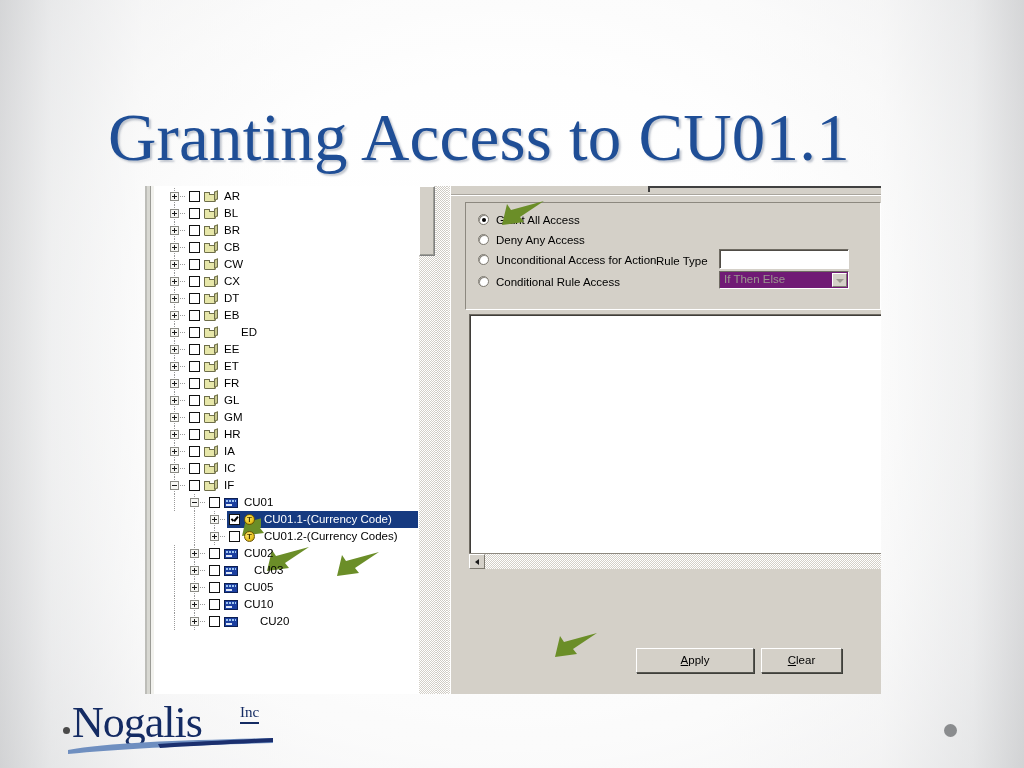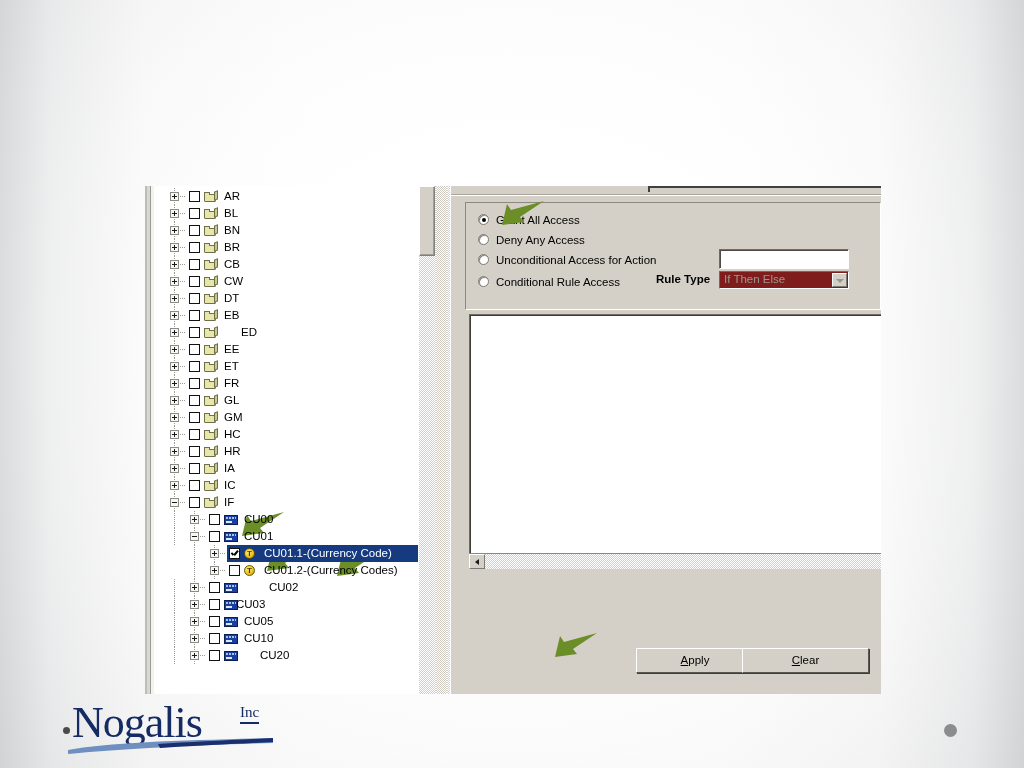--- a/index.html
+++ b/index.html
@@ -205,25 +205,25 @@
   .radio-row span.t{position:absolute;left:18px;top:0;}
 
   .txtbox{
     position:absolute;left:253px;top:46px;width:130px;height:20px;
     background:#ffffff;
     border:1px solid #6f6b63;border-right-color:#ffffff;border-bottom-color:#ffffff;
     box-sizing:border-box;
     box-shadow:inset 1px 1px 0 #4f4c46;
   }
   .rtlabel{
-    position:absolute;left:190px;top:70px;font-size:11.5px;font-weight:bold;color:#000;
+    position:absolute;left:190px;top:52px;font-size:11.5px;font-weight:normal;color:#000;
   }
   .combo{
     position:absolute;left:253px;top:68px;width:130px;height:18px;
-    background:#7f1d1d;
+    background:#701a75;
     border:1px solid #6f6b63;border-right-color:#ffffff;border-bottom-color:#ffffff;
     box-sizing:border-box;
   }
   .combo .ctext{
     position:absolute;left:4px;top:1px;font-size:11.5px;color:#9b9890;
   }
   .combo .cbtn{
     position:absolute;right:1px;top:1px;width:15px;height:14px;background:#d4d0c8;
     border:1px solid #ffffff;border-right-color:#7d7970;border-bottom-color:#7d7970;
     box-sizing:border-box;
@@ -260,21 +260,21 @@
   .btn{
     position:absolute;top:462px;height:25px;
     background:#d4d0c8;
     border:1px solid #ffffff;border-right-color:#575751;border-bottom-color:#575751;
     box-sizing:border-box;
     box-shadow:1px 1px 0 #3f3f3a;
     font-size:11.5px;color:#000;text-align:center;line-height:23px;
   }
   .btn .u{text-decoration:underline;}
   #btn-apply{left:185px;width:118px;}
-  #btn-clear{left:291px;width:127px;}
+  #btn-clear{left:310px;width:81px;}
 
   
   .arrow{position:absolute;width:46px;height:30px;pointer-events:none;}
   .arrow svg{display:block;width:46px;height:30px;}
 
   
   #logo{position:absolute;left:60px;top:700px;width:230px;height:56px;}
   #logo .dot{
     position:absolute;left:3px;top:27px;width:7px;height:7px;border-radius:50%;
     background:#4a4a4a;
@@ -297,20 +297,21 @@
   #deco-dot{
     position:absolute;left:944px;top:724px;width:13px;height:13px;border-radius:50%;
     background:#8a8c8e;
   }
 </style>
 </head>
 <body>
 
 <div id="slide">
 
+  <div id="title">Granting Access to CU01.1</div>
 
   <div id="shot">
 
     <div class="tree-wrap">
       <div class="tree-left-gutter">
         <div class="tree-split"></div>
       </div>
       <div class="tree-body" id="tree-body">
           <div style="height: 2px;"></div>
           <div class="row">
@@ -337,31 +338,20 @@
           </div>
           <div class="row">
             <span class="spine" style="left: 15px;"></span>
             <span class="dash" style="left: 21px; width: 6px;"></span>
             <span class="expander plus" style="left: 11px;"></span>
             <span class="cbox" style="left: 30px;"></span>
             <span class="ico-folder" style="left: 45px;">
               <i></i>
               <u></u>
             </span>
-            <span class="lbl" style="left: 62px;">BN</span>
-          </div>
-          <div class="row">
-            <span class="spine" style="left: 15px;"></span>
-            <span class="dash" style="left: 21px; width: 6px;"></span>
-            <span class="expander plus" style="left: 11px;"></span>
-            <span class="cbox" style="left: 30px;"></span>
-            <span class="ico-folder" style="left: 45px;">
-              <i></i>
-              <u></u>
-            </span>
             <span class="lbl" style="left: 62px;">BR</span>
           </div>
           <div class="row">
             <span class="spine" style="left: 15px;"></span>
             <span class="dash" style="left: 21px; width: 6px;"></span>
             <span class="expander plus" style="left: 11px;"></span>
             <span class="cbox" style="left: 30px;"></span>
             <span class="ico-folder" style="left: 45px;">
               <i></i>
               <u></u>
@@ -381,20 +371,31 @@
           </div>
           <div class="row">
             <span class="spine" style="left: 15px;"></span>
             <span class="dash" style="left: 21px; width: 6px;"></span>
             <span class="expander plus" style="left: 11px;"></span>
             <span class="cbox" style="left: 30px;"></span>
             <span class="ico-folder" style="left: 45px;">
               <i></i>
               <u></u>
             </span>
+            <span class="lbl" style="left: 62px;">CX</span>
+          </div>
+          <div class="row">
+            <span class="spine" style="left: 15px;"></span>
+            <span class="dash" style="left: 21px; width: 6px;"></span>
+            <span class="expander plus" style="left: 11px;"></span>
+            <span class="cbox" style="left: 30px;"></span>
+            <span class="ico-folder" style="left: 45px;">
+              <i></i>
+              <u></u>
+            </span>
             <span class="lbl" style="left: 62px;">DT</span>
           </div>
           <div class="row">
             <span class="spine" style="left: 15px;"></span>
             <span class="dash" style="left: 21px; width: 6px;"></span>
             <span class="expander plus" style="left: 11px;"></span>
             <span class="cbox" style="left: 30px;"></span>
             <span class="ico-folder" style="left: 45px;">
               <i></i>
               <u></u>
@@ -469,31 +470,20 @@
           </div>
           <div class="row">
             <span class="spine" style="left: 15px;"></span>
             <span class="dash" style="left: 21px; width: 6px;"></span>
             <span class="expander plus" style="left: 11px;"></span>
             <span class="cbox" style="left: 30px;"></span>
             <span class="ico-folder" style="left: 45px;">
               <i></i>
               <u></u>
             </span>
-            <span class="lbl" style="left: 62px;">HC</span>
-          </div>
-          <div class="row">
-            <span class="spine" style="left: 15px;"></span>
-            <span class="dash" style="left: 21px; width: 6px;"></span>
-            <span class="expander plus" style="left: 11px;"></span>
-            <span class="cbox" style="left: 30px;"></span>
-            <span class="ico-folder" style="left: 45px;">
-              <i></i>
-              <u></u>
-            </span>
             <span class="lbl" style="left: 62px;">HR</span>
           </div>
           <div class="row">
             <span class="spine" style="left: 15px;"></span>
             <span class="dash" style="left: 21px; width: 6px;"></span>
             <span class="expander plus" style="left: 11px;"></span>
             <span class="cbox" style="left: 30px;"></span>
             <span class="ico-folder" style="left: 45px;">
               <i></i>
               <u></u>
@@ -514,29 +504,20 @@
           <div class="row">
             <span class="spine" style="left: 15px;"></span>
             <span class="dash" style="left: 21px; width: 6px;"></span>
             <span class="expander" style="left: 11px;"></span>
             <span class="cbox" style="left: 30px;"></span>
             <span class="ico-folder" style="left: 45px;">
               <i></i>
               <u></u>
             </span>
             <span class="lbl" style="left: 62px;">IF</span>
-          </div>
-          <div class="row">
-            <span class="spine" style="left: 35px;"></span>
-            <span class="dash" style="left: 41px; width: 6px;"></span>
-            <span class="spine" style="left: 15px;"></span>
-            <span class="expander plus" style="left: 31px;"></span>
-            <span class="cbox" style="left: 50px;"></span>
-            <span class="ico-form" style="left: 65px;"></span>
-            <span class="lbl" style="left: 82px;">CU00</span>
           </div>
           <div class="row">
             <span class="spine" style="left: 35px;"></span>
             <span class="dash" style="left: 41px; width: 6px;"></span>
             <span class="spine" style="left: 15px;"></span>
             <span class="expander" style="left: 31px;"></span>
             <span class="cbox" style="left: 50px;"></span>
             <span class="ico-form" style="left: 65px;"></span>
             <span class="lbl" style="left: 82px;">CU01</span>
           </div>
@@ -559,30 +540,30 @@
             <span class="ico-token" style="left: 85px;"></span>
             <span class="lbl" style="left: 102px;">CU01.2-(Currency Codes)</span>
           </div>
           <div class="row">
             <span class="spine" style="left: 35px;"></span>
             <span class="dash" style="left: 41px; width: 6px;"></span>
             <span class="spine" style="left: 15px;"></span>
             <span class="expander plus" style="left: 31px;"></span>
             <span class="cbox" style="left: 50px;"></span>
             <span class="ico-form" style="left: 65px;"></span>
-            <span class="lbl" style="left: 82px; margin-left: 25px;">CU02</span>
+            <span class="lbl" style="left: 82px;">CU02</span>
           </div>
           <div class="row">
             <span class="spine" style="left: 35px;"></span>
             <span class="dash" style="left: 41px; width: 6px;"></span>
             <span class="spine" style="left: 15px;"></span>
             <span class="expander plus" style="left: 31px;"></span>
             <span class="cbox" style="left: 50px;"></span>
             <span class="ico-form" style="left: 65px;"></span>
-            <span class="lbl" style="left: 74px;">CU03</span>
+            <span class="lbl" style="left: 92px;">CU03</span>
           </div>
           <div class="row">
             <span class="spine" style="left: 35px;"></span>
             <span class="dash" style="left: 41px; width: 6px;"></span>
             <span class="spine" style="left: 15px;"></span>
             <span class="expander plus" style="left: 31px;"></span>
             <span class="cbox" style="left: 50px;"></span>
             <span class="ico-form" style="left: 65px;"></span>
             <span class="lbl" style="left: 82px;">CU05</span>
           </div>

